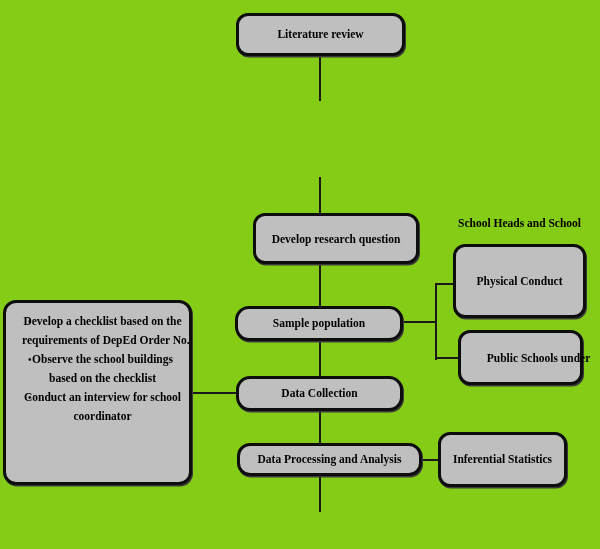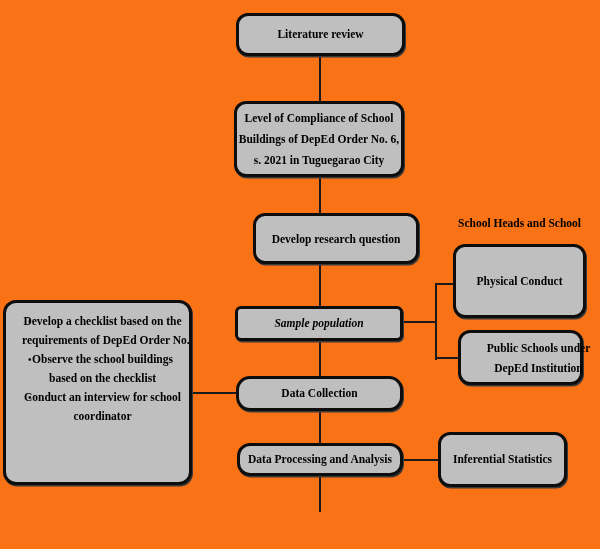--- a/index.html
+++ b/index.html
@@ -1,19 +1,19 @@
 <!DOCTYPE html>
 <html><head>
 <meta charset="utf-8">
 <style>
   html,body{margin:0;padding:0;background:#ffffff;}
   .canvas{
     position:relative;
     width:600px;height:549px;
-    background:#f97316;
+    background:#84cc16;
     font-family:"Liberation Serif","DejaVu Serif",serif;
     overflow:hidden;
   }
   .box{
     position:absolute;
     box-sizing:border-box;
     background:#bfbfbf;
     border:3px solid #0d0d0d;
     border-radius:12px;
     box-shadow:1px 1.5px 0 #3a3a3a;
@@ -66,52 +66,46 @@
   <div class="edge h" style="left:435px;top:357px;width:23px;"></div>
 
   <div class="edge h" style="left:192px;top:392px;width:44px;"></div>
 
   <div class="edge h" style="left:403px;top:459px;width:35px;"></div>
 
   <div class="box single" style="left:236px;top:13px;width:169px;height:43px;">
     <span>Literature review</span>
   </div>
 
-  <div class="box ml compliance" style="left:234px;top:101px;width:170px;height:76px;">
-    <span class="line">Level of Compliance of School</span>
-    <span class="line">Buildings of DepEd Order No. 6,</span>
-    <span class="line">s. 2021 in Tuguegarao City</span>
-  </div>
 
   <div class="box ml" style="left:237px;top:213px;width:166px;height:51px;margin-left:16px;">
     <span class="line">Develop research question</span>
   </div>
 
-  <div class="box single" style="left:235px;top:306px;width:168px;height:35px;border-radius:6px;font-style:italic;">
+  <div class="box single" style="left:235px;top:306px;width:168px;height:35px;border-radius:14px;">
     <span>Sample population</span>
   </div>
 
   <div class="box single" style="left:236px;top:376px;width:167px;height:35px;border-radius:14px;">
     <span>Data Collection</span>
   </div>
 
-  <div class="box single" style="left:237px;top:443px;width:166px;height:33px;border-radius:13px;">
+  <div class="box single" style="left:237px;top:443px;width:185px;height:33px;border-radius:13px;">
     <span>Data Processing and Analysis</span>
   </div>
 
 
   <div class="box ml" style="left:453px;top:244px;width:133px;height:74px;gap:38px;">
     <span class="line">School Heads and School</span>
     <span class="line">Physical Conduct</span>
     <span class="line">Coordinator</span>
   </div>
 
   <div class="box ml" style="left:458px;top:330px;width:125px;height:55px;padding-left:36px;">
     <span class="line">Public Schools under</span>
-    <span class="line">DepEd Institution</span>
   </div>
 
   <div class="box single" style="left:438px;top:432px;width:129px;height:55px;">
     <span>Inferential Statistics</span>
   </div>
 
   <div class="box methods" style="left:3px;top:300px;width:189px;height:185px;">
     <ul>
       <li>
         <span class="dot">•</span>

